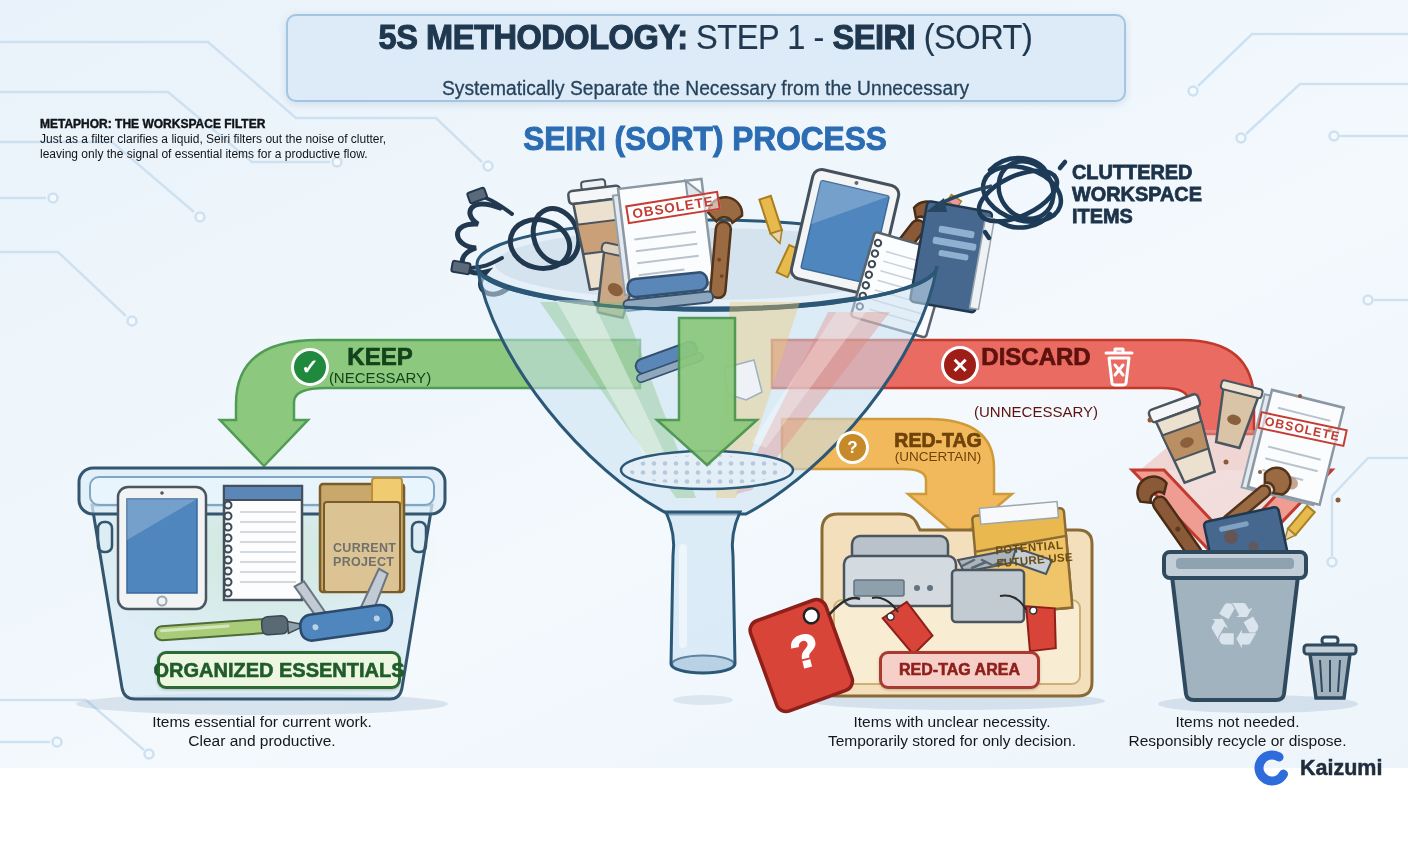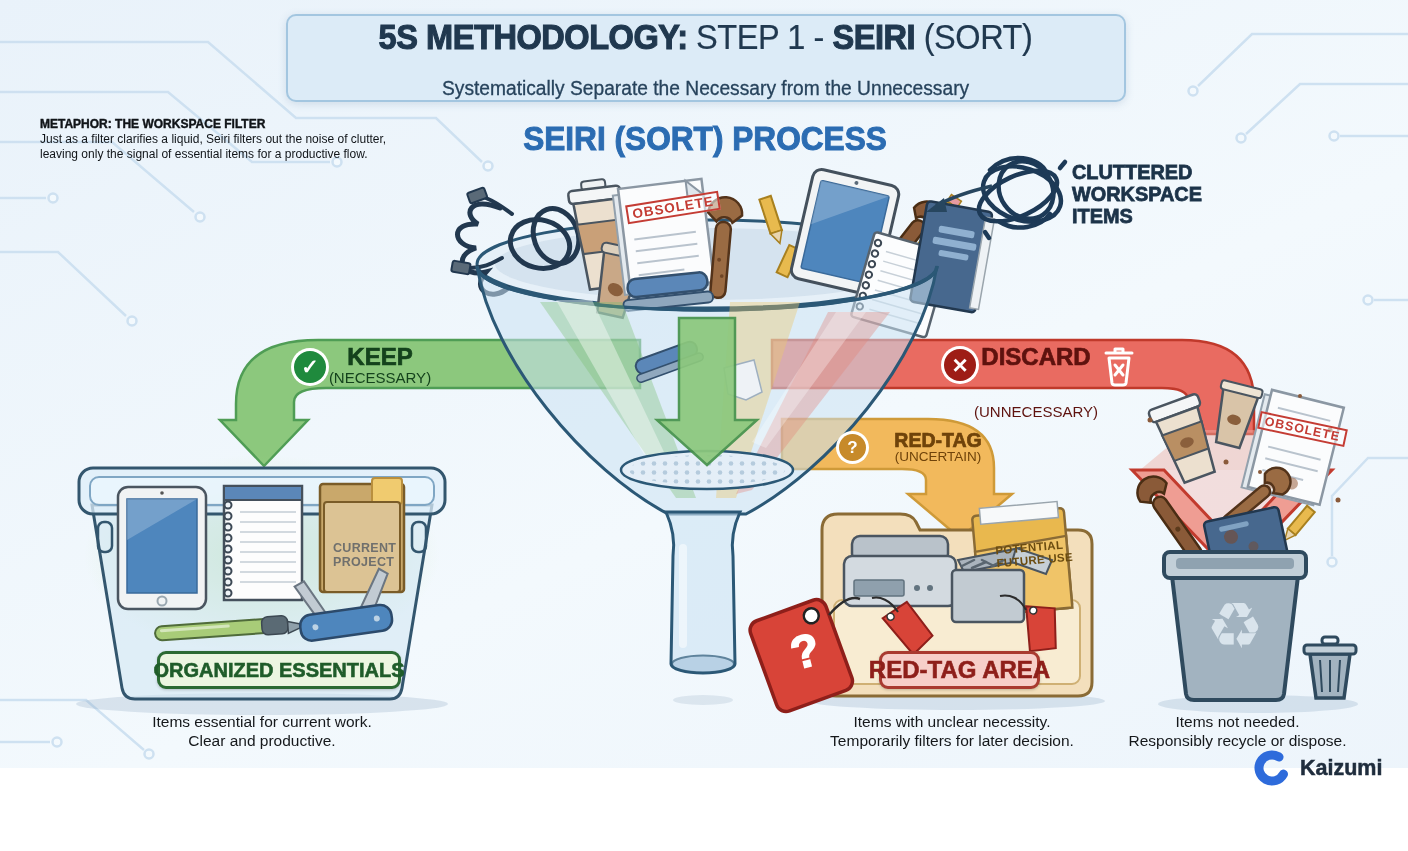--- a/index.html
+++ b/index.html
@@ -37,21 +37,21 @@
                justify-content:center;box-shadow:0 0 0 3px #fff,0 1px 3px rgba(0,0,0,.3);font-weight:700;}
   #keep-icon{left:294px;top:351px;width:32px;height:32px;background:#1f8a3d;font-size:21px;}
   #discard-icon{left:944px;top:349px;width:32px;height:32px;background:#9e1d16;font-size:26px;}
   #redtag-icon{left:839px;top:434px;width:27px;height:27px;background:#c78a2a;font-size:17px;}
   
   .outcome-label{display:flex;align-items:center;justify-content:center;border-radius:9px;font-weight:700;
                  box-shadow:0 1px 3px rgba(0,0,0,.2);white-space:nowrap;}
   #org-ess{left:145px;top:651px;width:238px;height:32px;background:#ecf6e1;border:3px solid #2b6a33;
            color:#1f5c2a;font-size:20px;margin-left:12px;-webkit-text-stroke:.6px #1f5c2a;}
   #rta{left:879px;top:651px;width:155px;height:32px;background:#f7cfc9;border:3px solid #a93a30;
-       color:#8e1f1a;font-size:24px;-webkit-text-stroke:.6px #8e1f1a;}
+       color:#8e1f1a;font-size:16px;-webkit-text-stroke:.6px #8e1f1a;}
   .caption{font-size:15.5px;color:#15181b;text-align:center;line-height:1.25;}
   #cap-keep{left:117px;top:712px;width:290px;}
   #cap-redtag{left:797px;top:712px;width:310px;}
   #cap-discard{left:1085px;top:712px;width:305px;}
   
   .folder-label{font-weight:700;line-height:1.15;letter-spacing:.3px;}
   #folder-keep{left:333px;top:541px;width:82px;color:#70706d;font-size:12.5px;}
   #folder-rt{left:996px;top:541px;width:78px;color:#6b4c10;font-size:11.5px;transform:rotate(-5deg);}
   .stamp{font-weight:700;color:#c43c34;border:2.5px solid #c43c34;padding:0 4px;
          background:rgba(255,255,255,.55);letter-spacing:1px;}
@@ -510,21 +510,21 @@
 
 <div class="abs outcome-label" id="org-ess">ORGANIZED ESSENTIALS</div>
 <div class="abs outcome-label" id="rta">RED-TAG AREA</div>
 
 <div class="abs caption" id="cap-keep">
   <div>Items essential for current work.</div>
   <div>Clear and productive.</div>
 </div>
 <div class="abs caption" id="cap-redtag">
   <div>Items with unclear necessity.</div>
-  <div>Temporarily filters for later decision.</div>
+  <div>Temporarily stored for only decision.</div>
 </div>
 <div class="abs caption" id="cap-discard">
   <div>Items not needed.</div>
   <div>Responsibly recycle or dispose.</div>
 </div>
 
 <div class="abs footer"></div>
 <div class="abs brand">
   <svg width="40" height="40" viewBox="0 0 40 40">
     <circle cx="20" cy="20" r="13" fill="none" stroke="#2e6bdb" stroke-width="9" stroke-dasharray="62 20" transform="rotate(28 20 20)" stroke-linecap="round"></circle>

